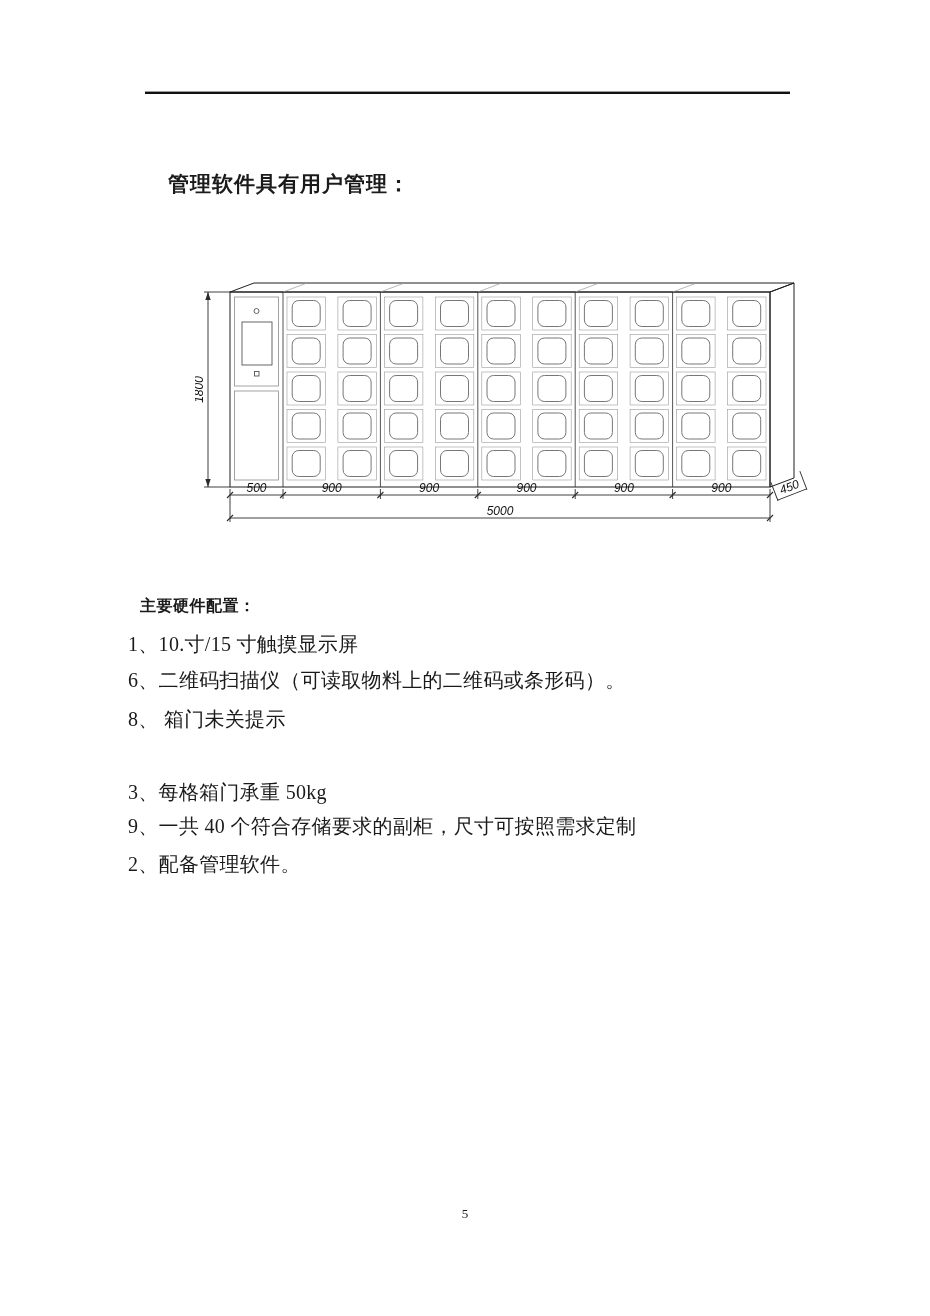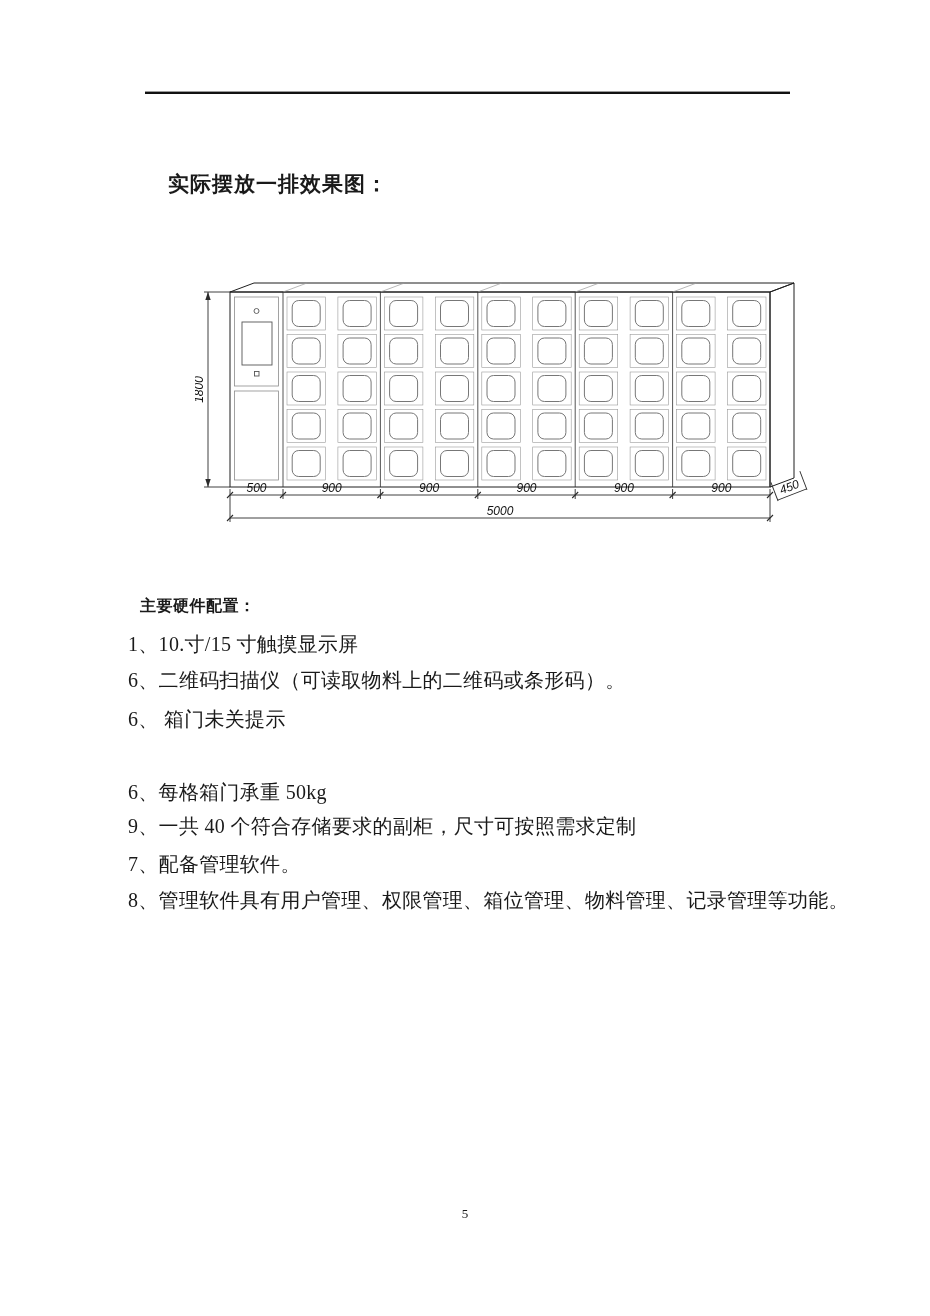--- a/index.html
+++ b/index.html
@@ -44,21 +44,21 @@
   .panel{fill:#ffffff;stroke:#8c8c8c;stroke-width:0.8;}
   .panel-detail{fill:#ffffff;stroke:#555;stroke-width:0.9;}
 </style>
 </head>
 <body>
 
 <div class="page">
 
   <div class="header-rule"></div>
 
-  <div class="doc-title">实际摆放一排效果图：</div>
+  <div class="doc-title">管理软件具有用户管理：</div>
 
   <div class="diagram-wrap">
     <svg width="625" height="258" viewBox="0 0 625 258">
 
       <polygon points="35,17 575,17 599,8 59,8" class="edge" fill="#4f4f51"></polygon>
 
       <polygon points="575,17 599,8 599,203 575,212" class="edge" fill="#4f4f51"></polygon>
 
       <rect x="35" y="17" width="540" height="195" class="edge" fill="#4f4f51"></rect>
 
@@ -235,21 +235,20 @@
         <line x1="-2" y1="10" x2="29" y2="10" class="dim"></line>
         <text x="13.5" y="6" text-anchor="middle" class="dim-label">450</text>
       </g>
     </svg>
   </div>
 
   <div class="config-heading" style="top:596px">主要硬件配置：</div>
 
   <div class="config-item" style="top:631px">1、10.寸/15 寸触摸显示屏</div>
   <div class="config-item" style="top:667px">6、二维码扫描仪（可读取物料上的二维码或条形码）。</div>
-  <div class="config-item" style="top:706px">6、 箱门未关提示</div>
-  <div class="config-item" style="top:779px">6、每格箱门承重 50kg</div>
+  <div class="config-item" style="top:706px">8、 箱门未关提示</div>
+  <div class="config-item" style="top:779px">3、每格箱门承重 50kg</div>
   <div class="config-item" style="top:813px">9、一共 40 个符合存储要求的副柜，尺寸可按照需求定制</div>
-  <div class="config-item" style="top:851px">7、配备管理软件。</div>
-  <div class="config-item" style="top:887px">8、管理软件具有用户管理、权限管理、箱位管理、物料管理、记录管理等功能。</div>
+  <div class="config-item" style="top:851px">2、配备管理软件。</div>
 
   <div class="page-number">5</div>
 
 </div>
 
 </body></html>

